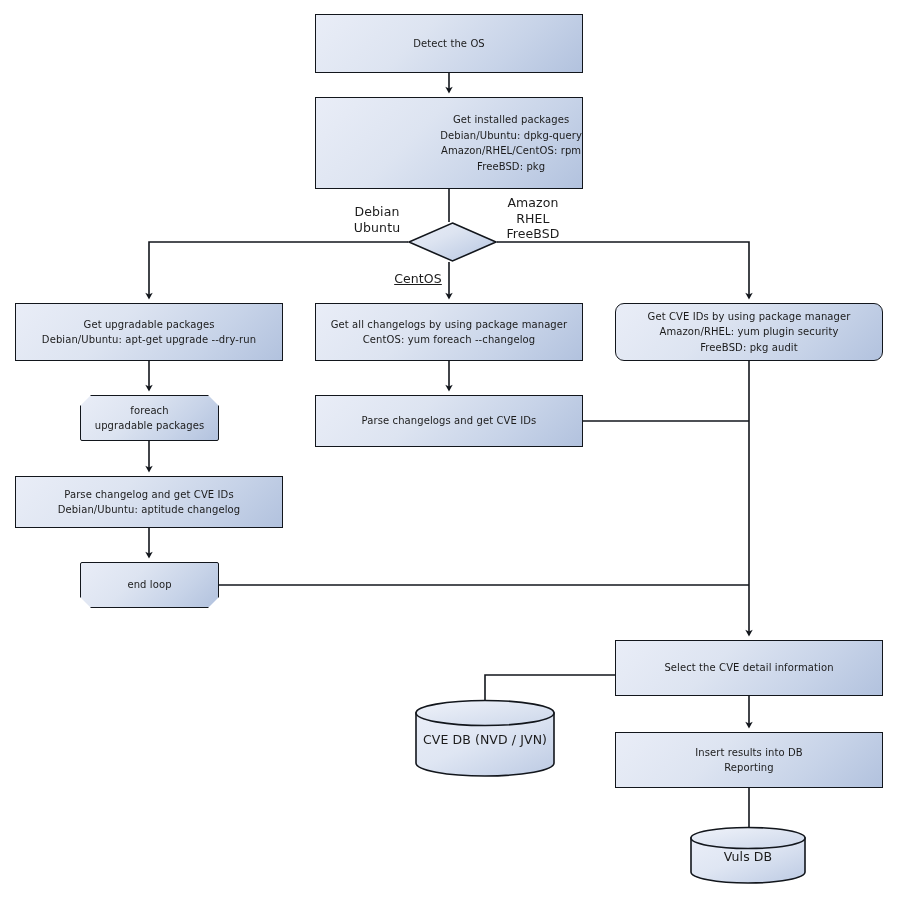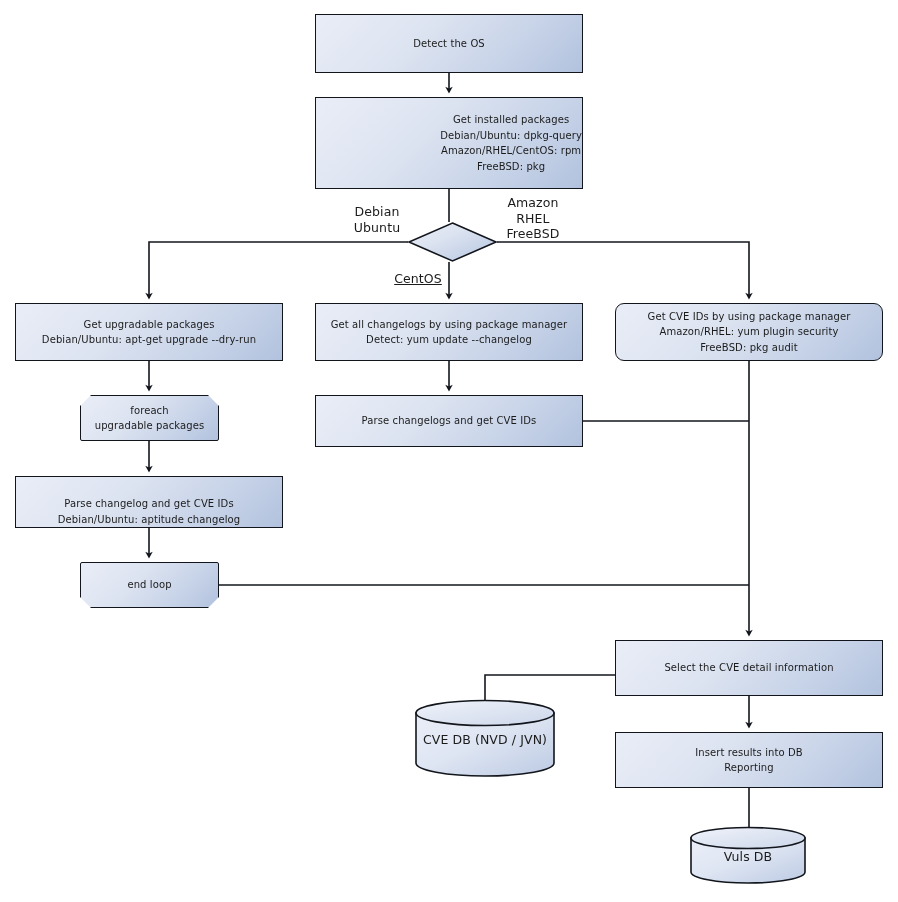--- a/index.html
+++ b/index.html
@@ -166,39 +166,39 @@
 
   <div class="branch-label" style="left:390px; top:271px; width:56px;text-decoration:underline;"><span>CentOS</span></div>
 
   <div class="node proc" style="left:15px; top:303px; width:268px; height:58px;">
     <span>Get upgradable packages
 Debian/Ubuntu: apt-get upgrade --dry-run</span>
   </div>
 
   <div class="node proc" style="left:315px; top:303px; width:268px; height:58px;">
     <span>Get all changelogs by using package manager
-Detect: yum update --changelog</span>
+CentOS: yum foreach --changelog</span>
   </div>
 
   <div class="node proc" style="left:615px; top:303px; width:268px; height:58px;border-radius:9px;">
     <span>Get CVE IDs by using package manager
 Amazon/RHEL: yum plugin security
 FreeBSD: pkg audit</span>
   </div>
 
   <div class="node loop-start" style="left:80px; top:395px; width:139px; height:46px;">
     <span>foreach
 upgradable  packages</span>
   </div>
 
   <div class="node proc" style="left:315px; top:395px; width:268px; height:52px;">
     <span>Parse changelogs and get CVE IDs</span>
   </div>
 
-  <div class="node proc" style="left:15px; top:476px; width:268px; height:52px;align-items:flex-end;">
+  <div class="node proc" style="left:15px; top:476px; width:268px; height:52px;">
     <span>Parse changelog and get  CVE IDs
 Debian/Ubuntu: aptitude changelog</span>
   </div>
 
   <div class="node loop-end" style="left:80px; top:562px; width:139px; height:46px;">
     <span>end loop</span>
   </div>
 
   <div class="node proc" style="left:615px; top:640px; width:268px; height:56px;">
     <span>Select the CVE detail information</span>

